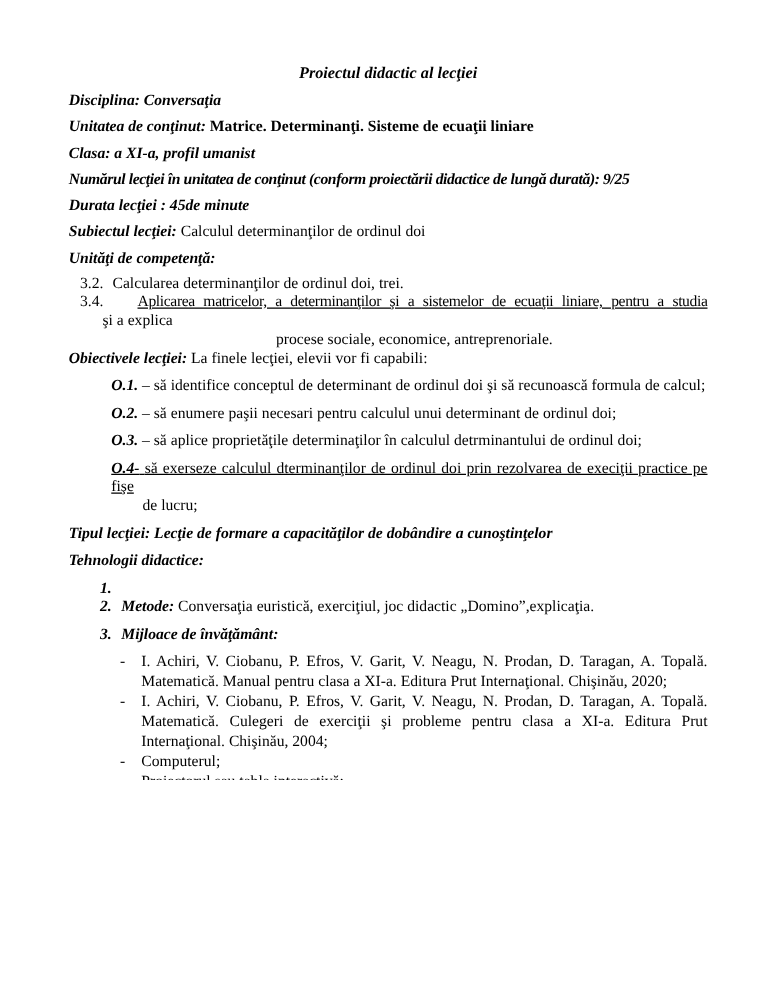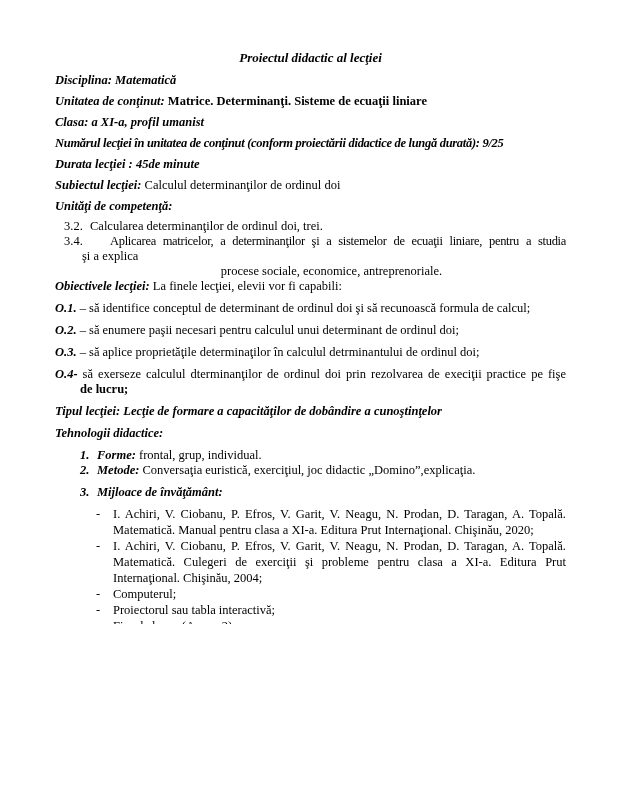--- a/index.html
+++ b/index.html
@@ -14,47 +14,47 @@
   .b  { font-weight:700; }
   .title { text-align:center; font-size:13px; line-height:15px; margin-bottom:8px; }
   .pline { line-height:15px; margin-bottom:6px; }
   .mbL { margin-bottom:7px; }
   .squeeze  { letter-spacing:-0.3px; }
   
   .comp { margin-left:9px; }
   .comp-row { display:flex; line-height:15px; }
   .comp-num { flex:0 0 26px; }
   .comp-text { flex:1 1 auto; text-align:justify; }
-  .jlast { text-align:justify; text-align-last:justify; }
+  .jlast { text-align:justify; text-align-last:justify;text-decoration:underline; }
   .c34-text { flex:1 1 auto; padding-left:20px; letter-spacing:-0.3px; }
   .c34-l2 { margin-left:18px; line-height:15px; }
   .c34-l3 { margin-left:33px; line-height:15px;text-align:center; }
   
-  .o-item { line-height:15px; margin-bottom:7px; }
-  .o-cont1 { margin-left:25px;font-weight:bold; }
+  .o-item { line-height:15px; margin-bottom:7px;margin-left:34px; }
+  .o-cont1 { margin-left:25px; }
   .o-cont2 { margin-left:23px; white-space:pre-wrap; }
   
   .tech { margin-left:25px; }
   .tech-row { display:flex; line-height:15px; }
   .tech-num { flex:0 0 17px; }
   
   .bib { margin-left:41px; }
   .bib-row { display:flex; line-height:16px; }
   .bib-dash { flex:0 0 17px; }
   .bib-text { flex:1 1 auto; text-align:justify; }
 </style>
 </head>
 <body>
 
 <div class="page">
   <div class="content">
 
     <div class="title bi">Proiectul didactic al lecţiei</div>
 
-    <p class="pline bi">Disciplina: Matematică</p>
+    <p class="pline bi">Disciplina: Conversaţia</p>
     <p class="pline"><span class="bi">Unitatea de conţinut:</span> <span class="b">Matrice. Determinanţi. Sisteme de ecuaţii liniare</span></p>
 
     <p class="pline bi">Clasa: a XI-a, profil umanist</p>
 
     <p class="pline bi squeeze">Numărul lecţiei în unitatea de conţinut (conform proiectării didactice de lungă durată): 9/25</p>
     <p class="pline bi">Durata lecţiei : 45de minute</p>
 
     <p class="pline"><span class="bi">Subiectul lecţiei:</span> <span>Calculul determinanţilor de ordinul doi</span></p>
 
     <p class="pline bi" style="margin-bottom:5px">Unităţi de competenţă:</p>
@@ -81,21 +81,20 @@
       <div class="jlast"><span class="bi">O.4-</span> <span>să exerseze calculul dterminanţilor de ordinul doi prin rezolvarea de execiţii practice pe fişe</span></div>
       <div class="o-cont1">de lucru;</div>
     </div>
 
     <p class="pline bi mbL">Tipul lecţiei: Lecţie de formare a capacităţilor de dobândire a cunoştinţelor</p>
     <p class="pline bi mbL">Tehnologii didactice:</p>
 
     <div class="tech">
       <div class="tech-row">
         <span class="tech-num bi">1.</span>
-        <span><span class="bi">Forme:</span> <span>frontal, grup, individual.</span></span>
       </div>
       <div class="tech-row mbL">
         <span class="tech-num bi">2.</span>
         <span><span class="bi">Metode:</span> <span>Conversaţia euristică, exerciţiul, joc didactic „Domino”,explicaţia.</span></span>
       </div>
       <div class="tech-row" style="margin-bottom:6px">
         <span class="tech-num bi">3.</span>
         <span class="bi">Mijloace de învăţământ:</span>
       </div>
     </div>

